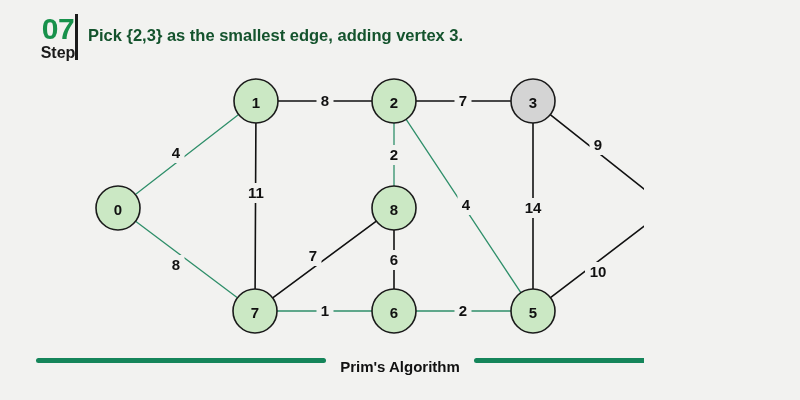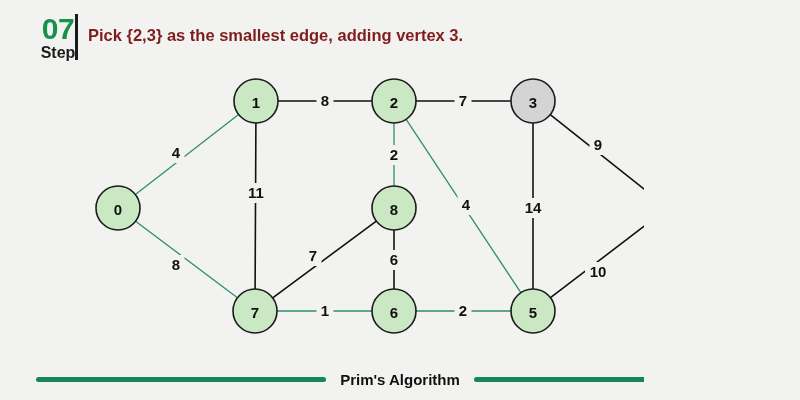--- a/index.html
+++ b/index.html
@@ -46,21 +46,21 @@
     position: absolute;
     left: 75px; top: 14px;
     width: 3px; height: 46px;
     background: #1b1b1b;
   }
   #header-title {
     position: absolute;
     left: 88px; top: 26px;
     font-size: 16.5px;
     font-weight: 600;
-    color: #7f1d1d;
+    color: #14532d;
     white-space: nowrap;
   }
 
   
   #graph-area {
     position: absolute;
     left: 0; top: 60px;
     width: 800px; height: 295px;
   }
   #graph-svg { display: block; }
@@ -83,21 +83,21 @@
     text-anchor: middle;
     dominant-baseline: central;
   }
 
   
   #footer {
     position: absolute;
     left: 0; top: 358px;
     width: 800px; height: 42px;
     display: flex;
-    align-items: center;
+    align-items: flex-start;
     justify-content: center;
   }
   .footer-rule {
     height: 5px;
     background: #15855a;
     border-radius: 3px;
   }
   #footer-rule-left  { width: 290px; }
   #footer-rule-right { width: 290px; }
   #footer-title {

